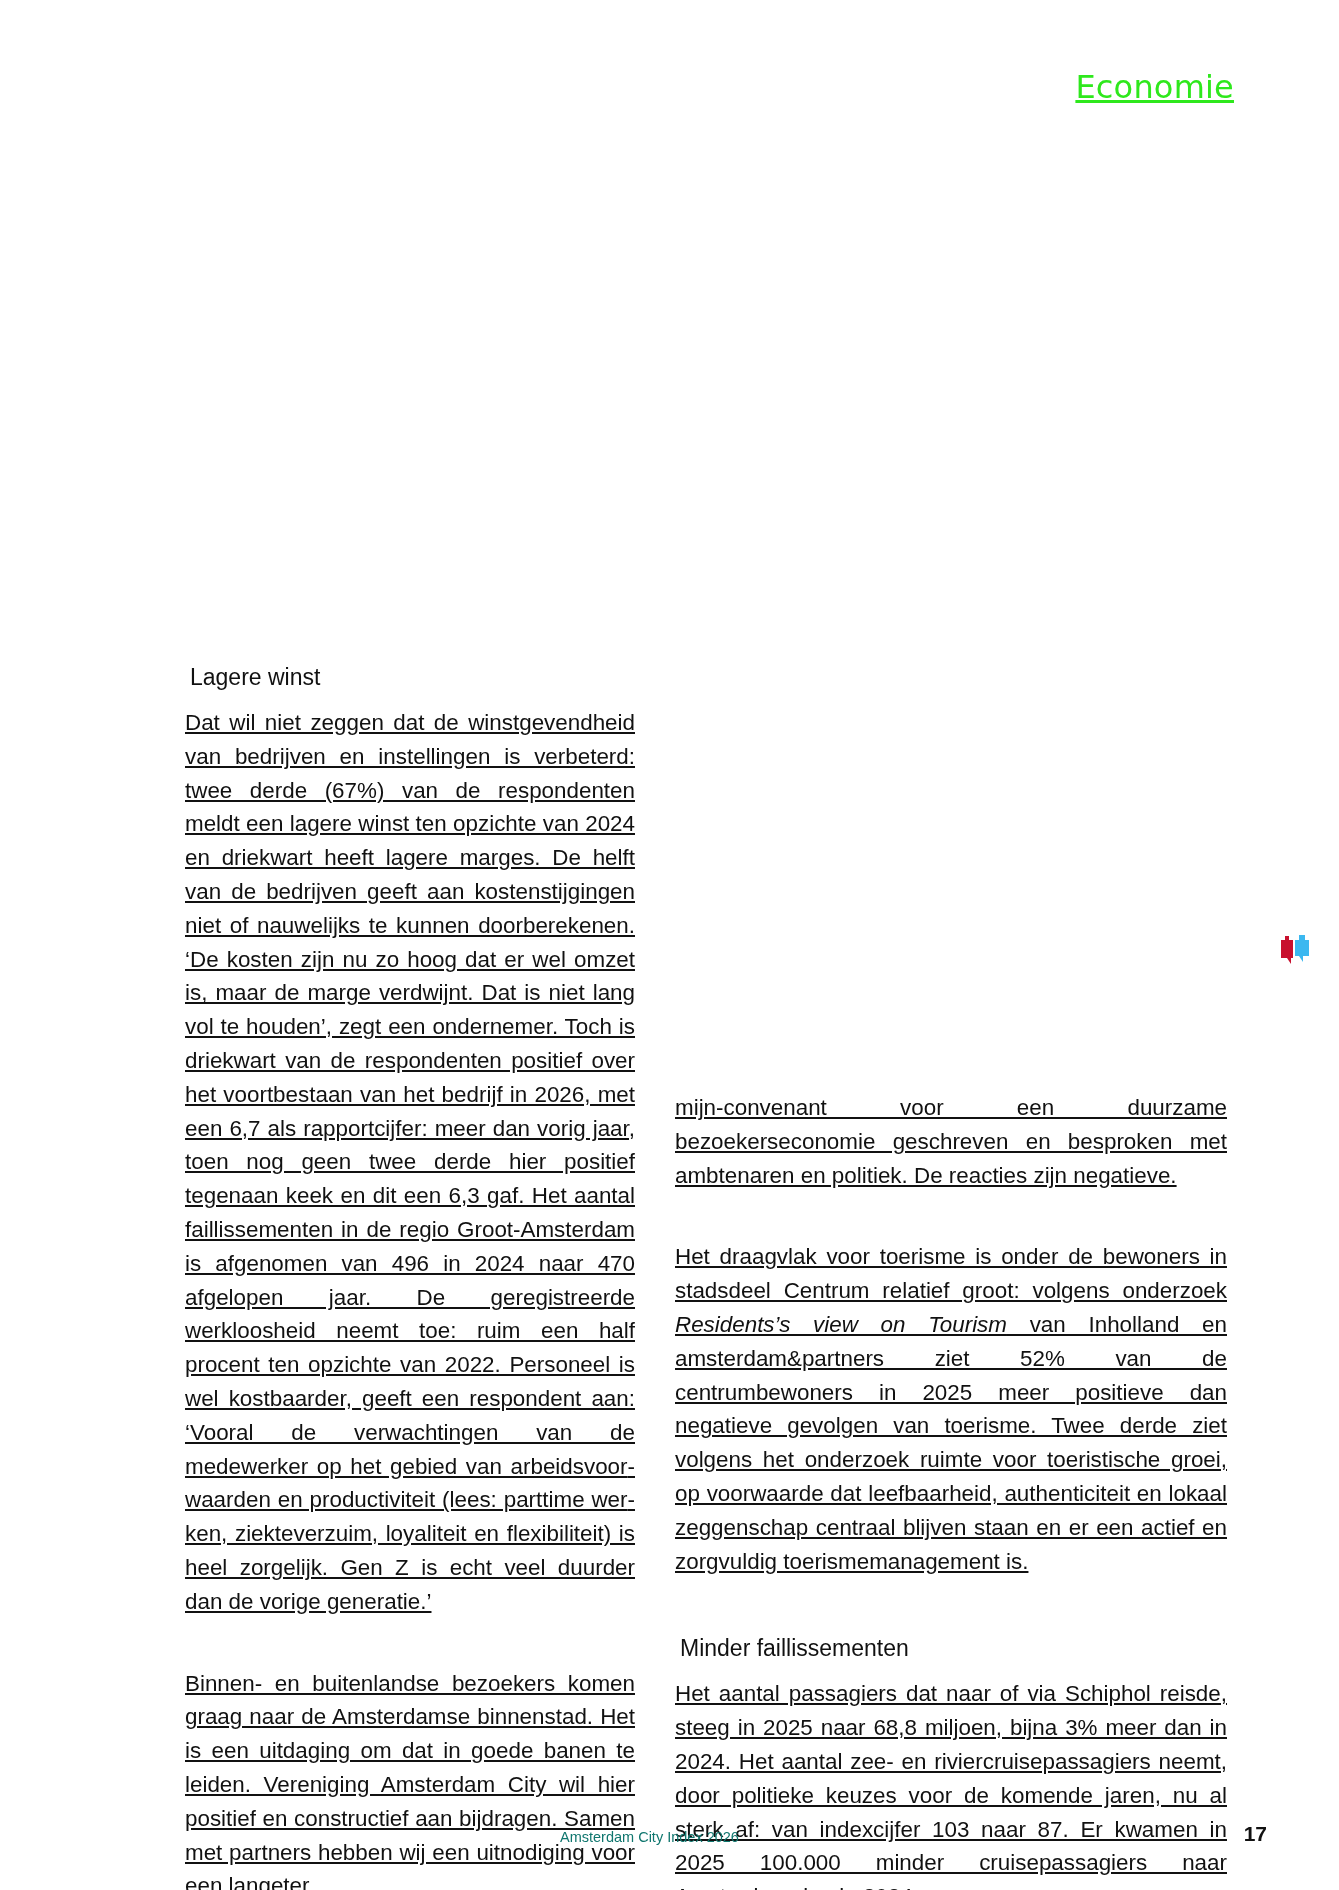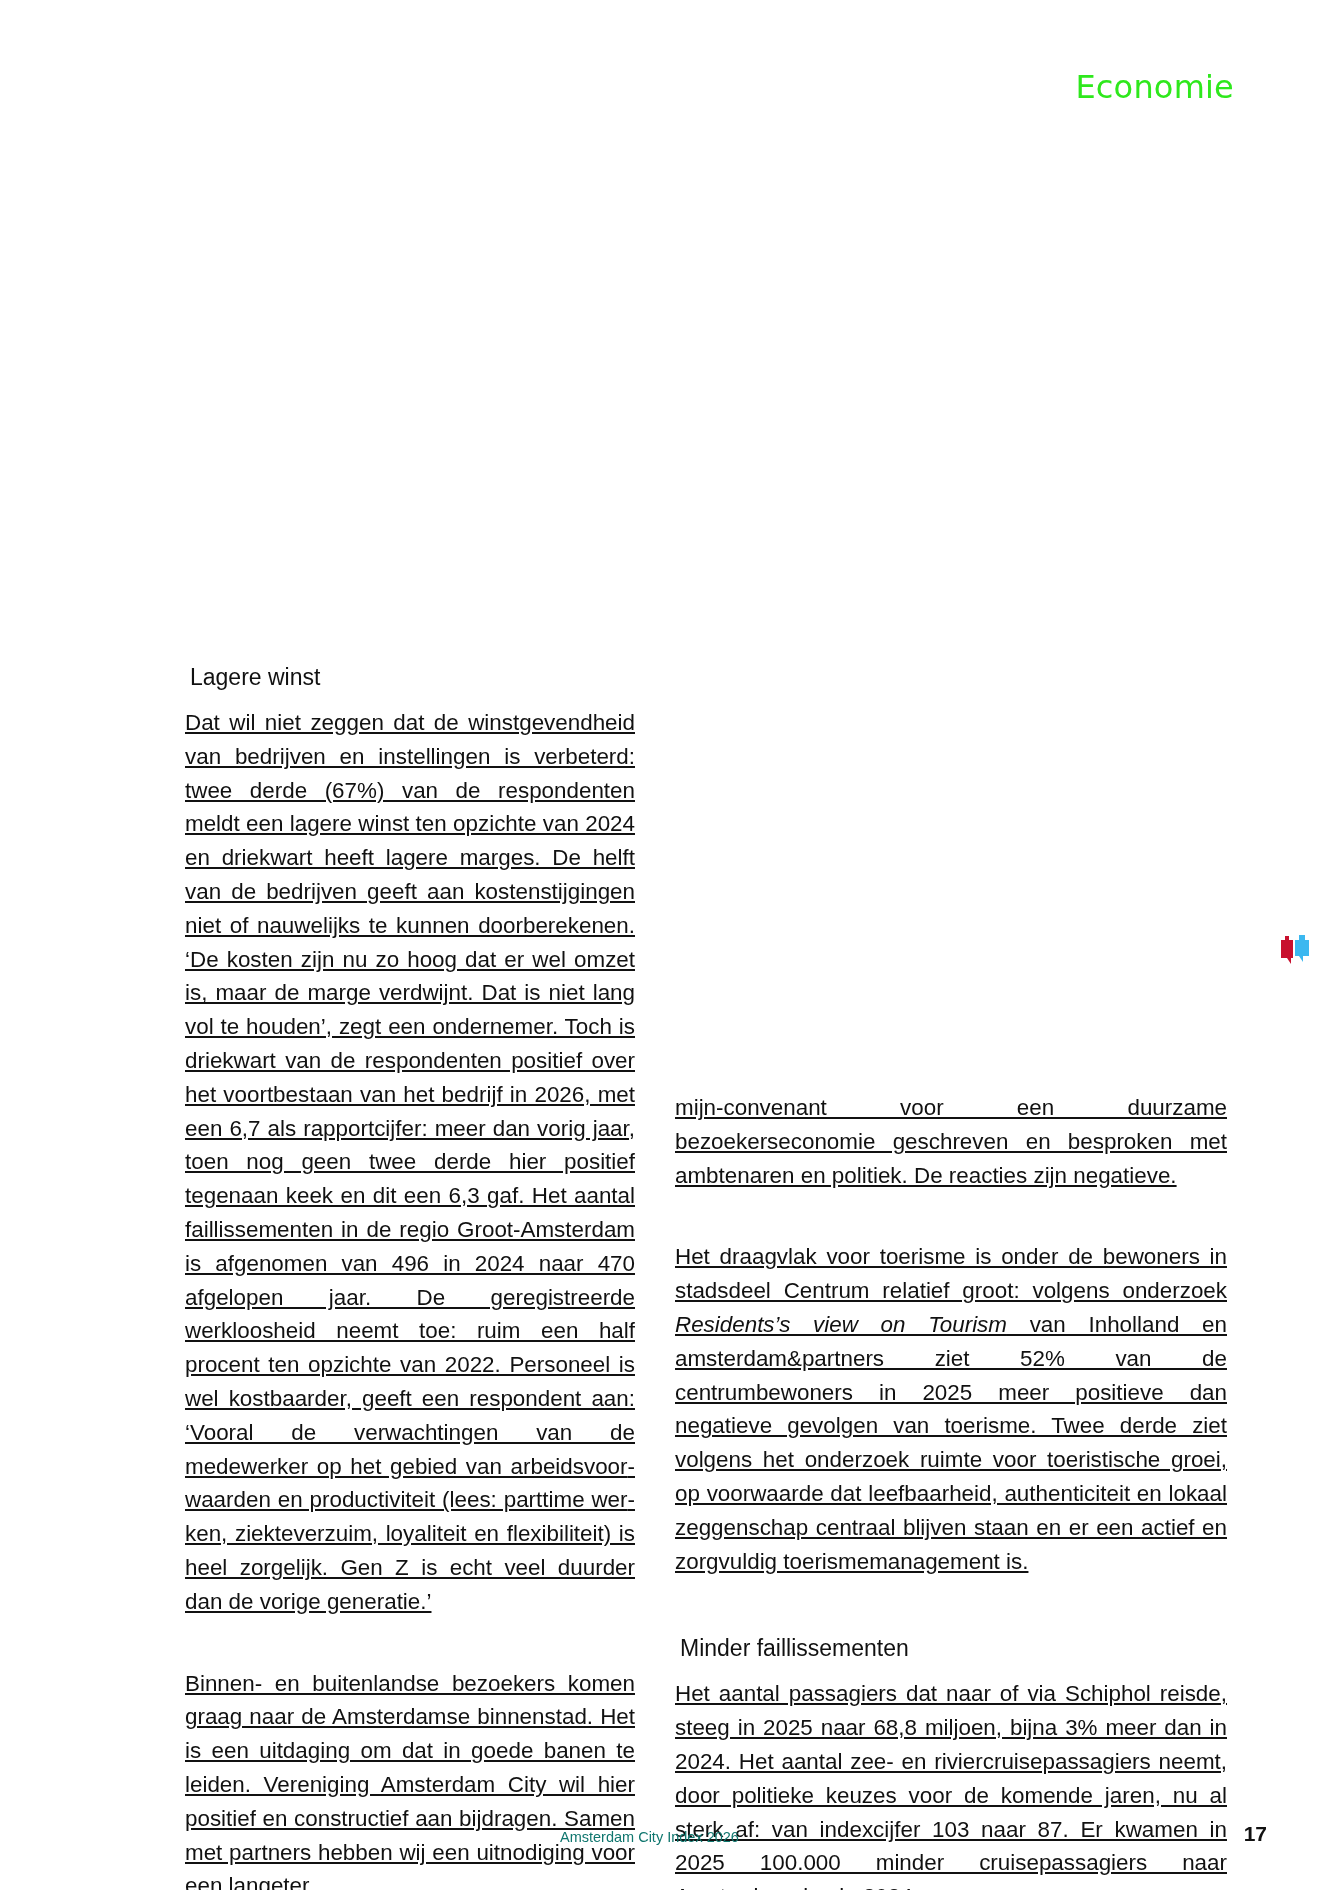--- a/index.html
+++ b/index.html
@@ -4,21 +4,21 @@
   <style>
     html, body { margin: 0; padding: 0; background: #ffffff; }
     body {
       width: 1339px; height: 1890px; position: relative; overflow: hidden;
       font-family: "Liberation Sans", "DejaVu Sans", sans-serif;
       color: #111111;
     }
     .section-title {
       position: absolute; top: 68px; right: 105px;
       font-family: "DejaVu Sans", sans-serif;
-      font-size: 32px; color: #2ee81c; font-weight: normal; letter-spacing: 0.2px;
+      font-size: 32px; color: #2ee81c; font-weight: normal; letter-spacing: 0.2px; text-decoration: underline;
     }
     .logo {
       position: absolute; left: 1279px; top: 934px; width: 36px; height: 34px;
     }
     .col {
       position: absolute; font-size: 22.4px; line-height: 33.8px; text-align: justify;
       hyphens: manual;
     }
     .col-left { left: 178px; top: 648px; width: 464px; }
     .col-right { left: 668px; top: 1084px; width: 566px; }

